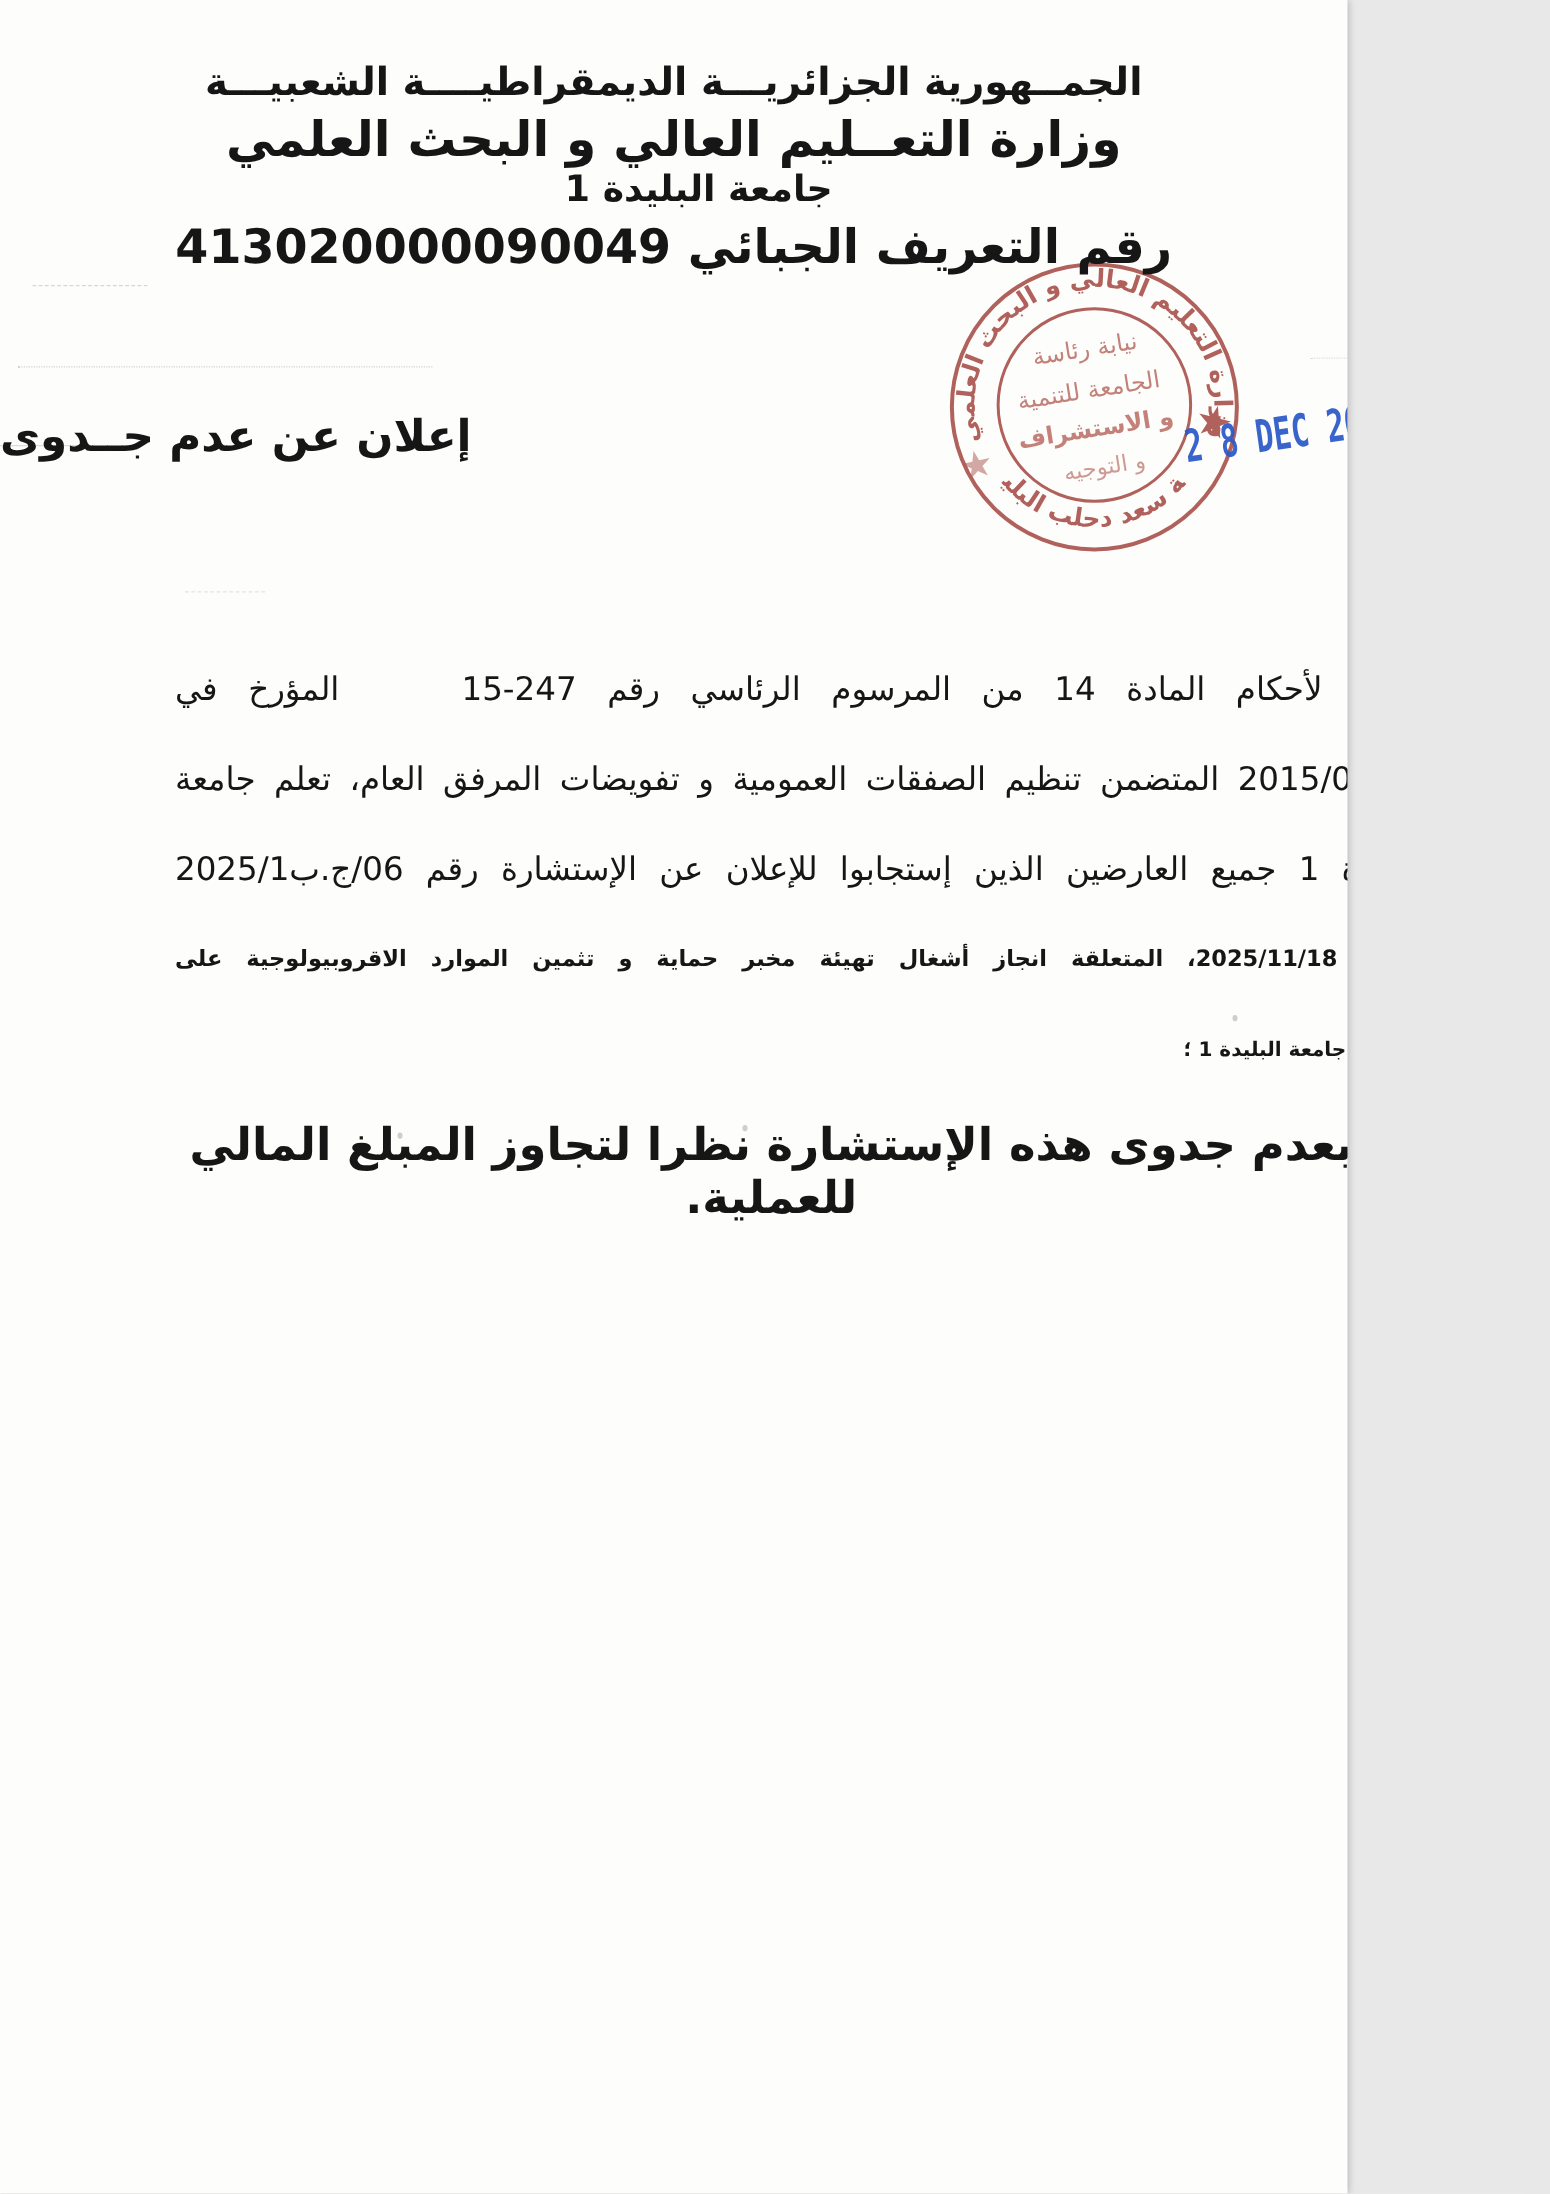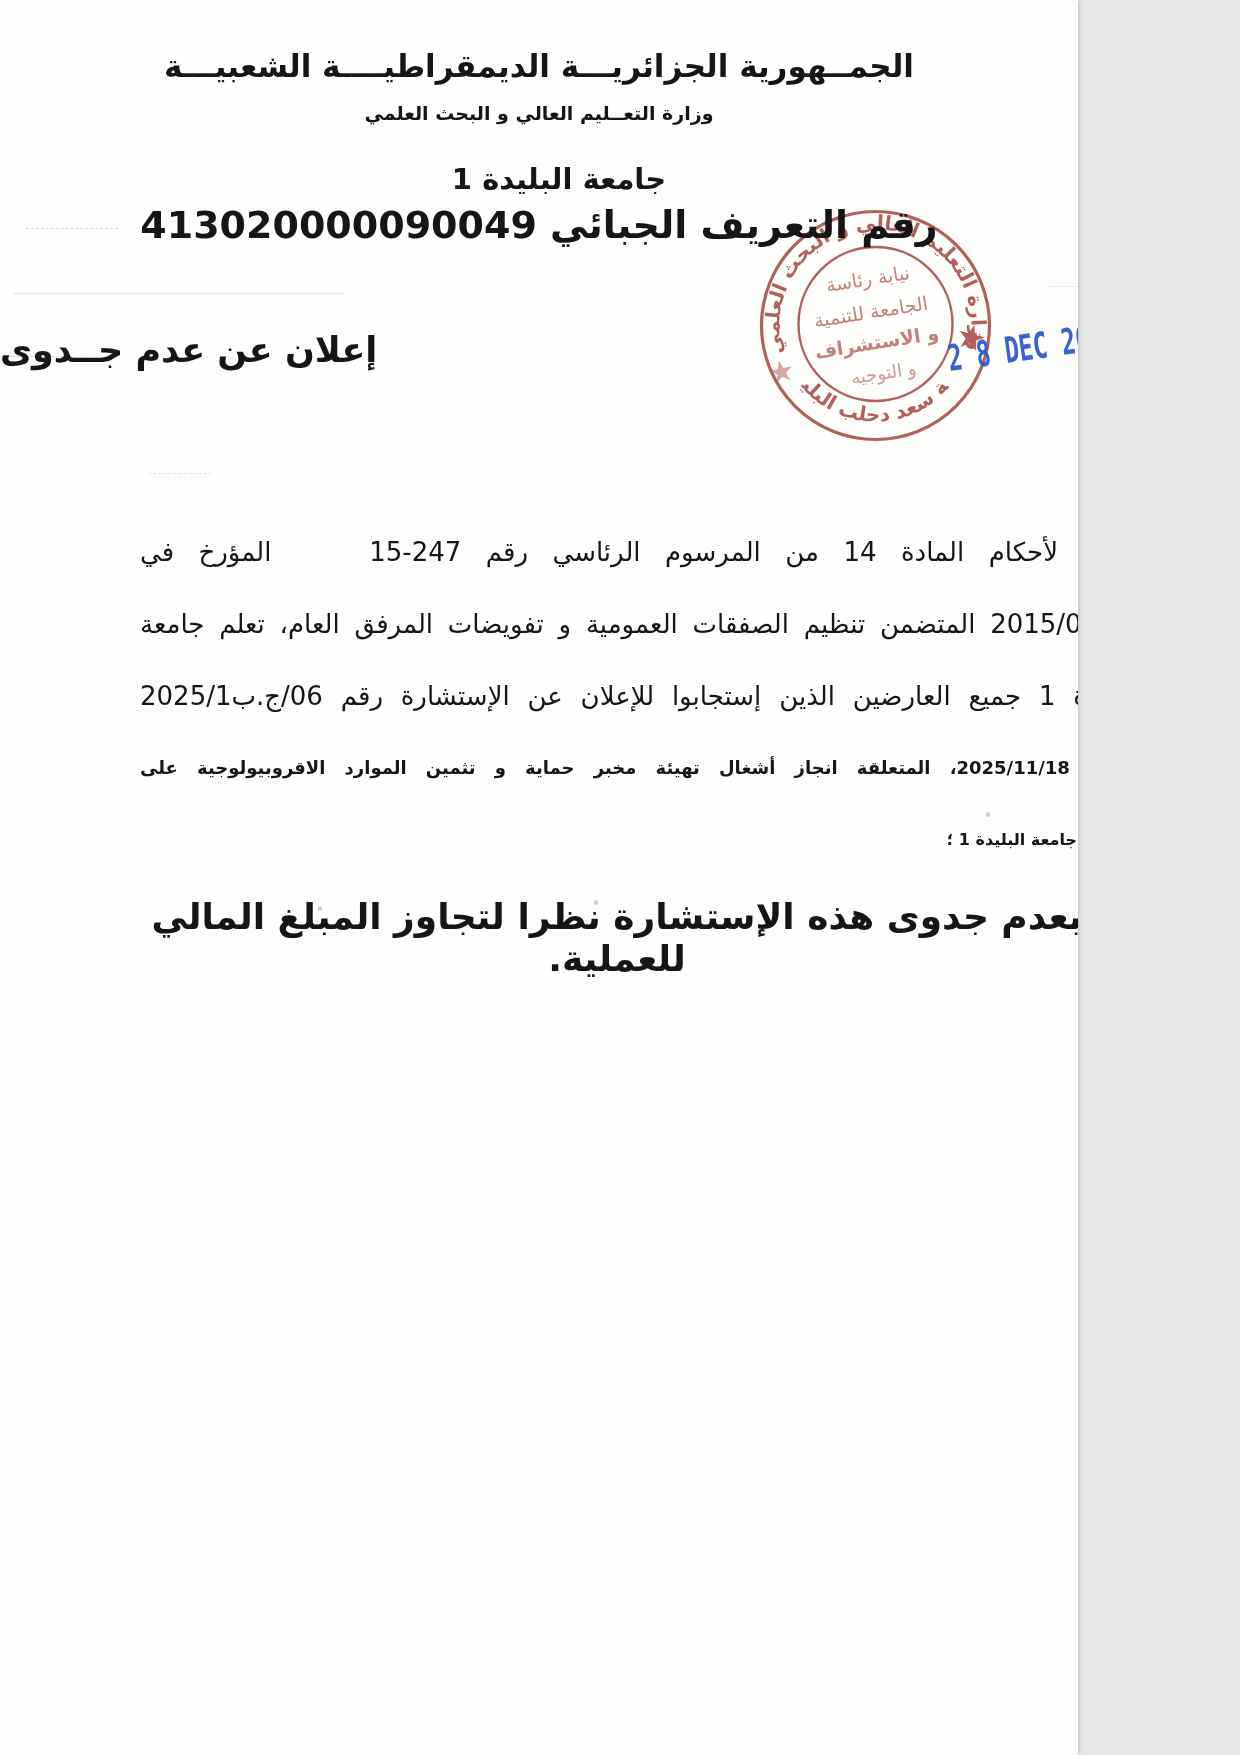--- a/index.html
+++ b/index.html
@@ -4,21 +4,21 @@
 <style>
   html,body{margin:0;padding:0;background:#e8e8e8;}
   .page{
     position:relative;width:1078px;height:1755px;background:#fdfdfc;
     font-family:"DejaVu Sans",sans-serif;color:#161616;overflow:hidden;
     box-shadow:0 0 6px rgba(0,0,0,.25);
   }
   
   .header{position:absolute;top:46px;left:0;right:0;text-align:center;direction:rtl;font-weight:bold;z-index:2;}
   .header .hl1{font-size:31px;line-height:40px;margin-bottom:8px;}
-  .header .hl2{font-size:19px;line-height:38px;margin-bottom:28px;}
+  .header .hl2{font-size:39px;line-height:38px;margin-bottom:0;}
   .header .hl3{font-size:29px;line-height:38px;margin-bottom:8px;padding-left:40px;}
   .header .hl4{font-size:38px;line-height:38px;}
   
   .doc-title{
     position:absolute;top:330px;left:0;width:1145px;text-align:left;
     font-size:35px;font-weight:bold;direction:rtl;z-index:2;margin:0;
   }
   
   .body-text{position:absolute;top:516px;left:140px;width:1000px;direction:rtl;font-size:26px;z-index:2;}
   .body-text .line{margin:0;line-height:72px;text-align:justify;text-align-last:justify;}

